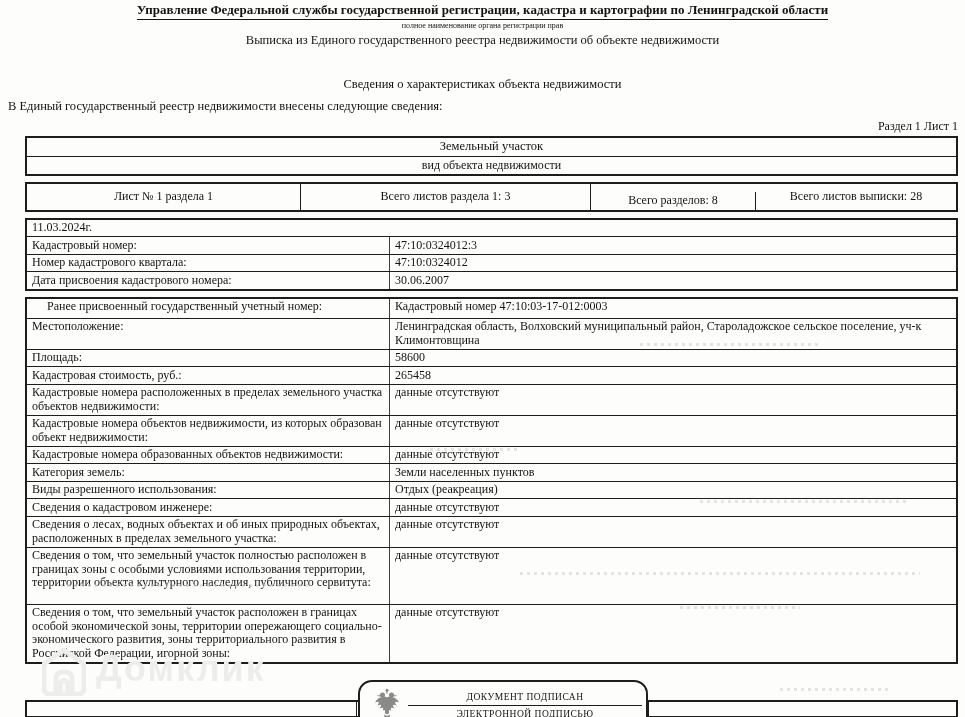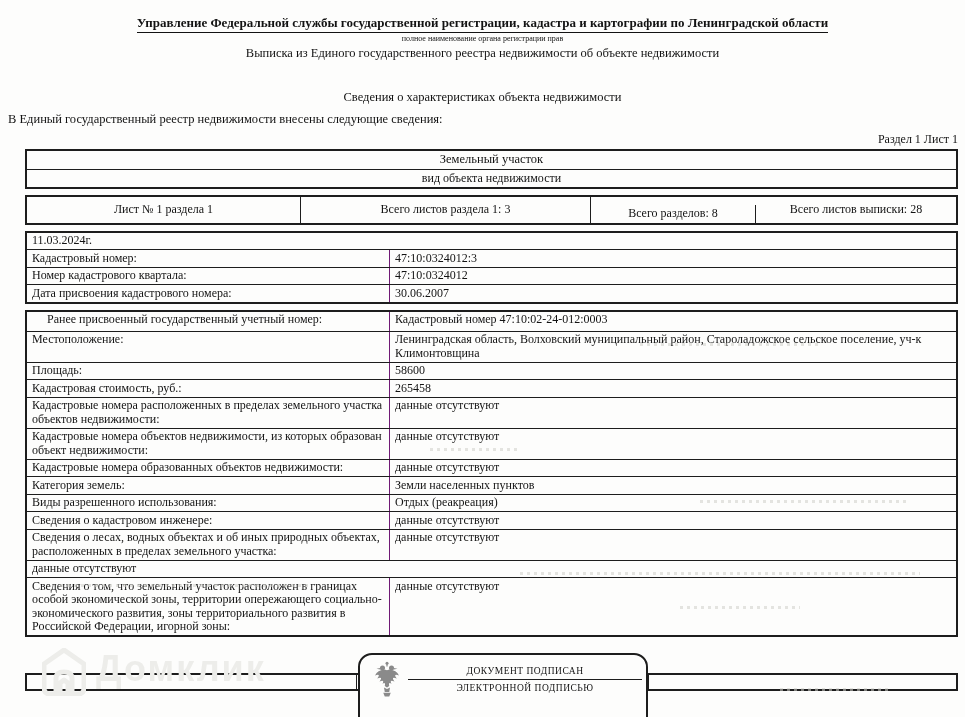--- a/index.html
+++ b/index.html
@@ -5,21 +5,21 @@
   html,body{margin:0;padding:0;background:#ffffff;}
   .page{
     position:relative;
     width:965px;height:717px;
     background:#fdfdfc;
     font-family:"Liberation Serif","DejaVu Serif",serif;
     color:#131313;
     overflow:hidden;
   }
   
-  .hdr{ text-align:center; padding-top:13px; }
+  .hdr{ text-align:center; }
   .hdr-authority{
     font-size:13px; font-weight:bold;
     border-bottom:1px solid #131313;
     display:inline-block; padding-bottom:1px;
   }
   .hdr-caption{ font-size:8px; margin-top:1px; }
   .hdr-doc{ font-size:12.5px; margin-top:3px; }
   .section-title{ text-align:center; font-size:12.5px; margin-top:29px; }
   .intro{ font-size:12.5px; margin:7px 0 0 8px; }
   .razdel{ font-size:12px; text-align:right; margin:5px 7px 2px 0; }
@@ -140,21 +140,21 @@
       <div class="tc lblcol minh16">Дата присвоения кадастрового номера:</div>
       <div class="tc valcol">30.06.2007</div>
     </div>
   </div>
 
   <div class="gap"></div>
 
   <div class="tbl">
     <div class="trow">
       <div class="tc lblcol minh19">Ранее присвоенный государственный учетный номер:</div>
-      <div class="tc valcol">Кадастровый номер 47:10:02-24-012:0003</div>
+      <div class="tc valcol">Кадастровый номер 47:10:03-17-012:0003</div>
     </div>
     <div class="trow">
       <div class="tc lblcol minh29">Местоположение:</div>
       <div class="tc valcol">Ленинградская область, Волховский муниципальный район, Староладожское сельское поселение, уч-к Климонтовщина</div>
     </div>
     <div class="trow">
       <div class="tc lblcol minh16">Площадь:</div>
       <div class="tc valcol">58600</div>
     </div>
     <div class="trow">
@@ -183,20 +183,21 @@
     </div>
     <div class="trow">
       <div class="tc lblcol minh16">Сведения о кадастровом инженере:</div>
       <div class="tc valcol">данные отсутствуют</div>
     </div>
     <div class="trow">
       <div class="tc lblcol minh29">Сведения о лесах, водных объектах и об иных природных объектах, расположенных в пределах земельного участка:</div>
       <div class="tc valcol">данные отсутствуют</div>
     </div>
     <div class="trow">
+      <div class="tc lblcol minh56">Сведения о том, что земельный участок полностью расположен в границах зоны с особыми условиями использования территории, территории объекта культурного наследия, публичного сервитута:</div>
       <div class="tc valcol">данные отсутствуют</div>
     </div>
     <div class="trow">
       <div class="tc lblcol minh56">Сведения о том, что земельный участок расположен в границах особой экономической зоны, территории опережающего социально-экономического развития, зоны территориального развития в Российской Федерации, игорной зоны:</div>
       <div class="tc valcol">данные отсутствуют</div>
     </div>
   </div>
 
   <div class="sig-area">
     <div class="sig-tbl">

